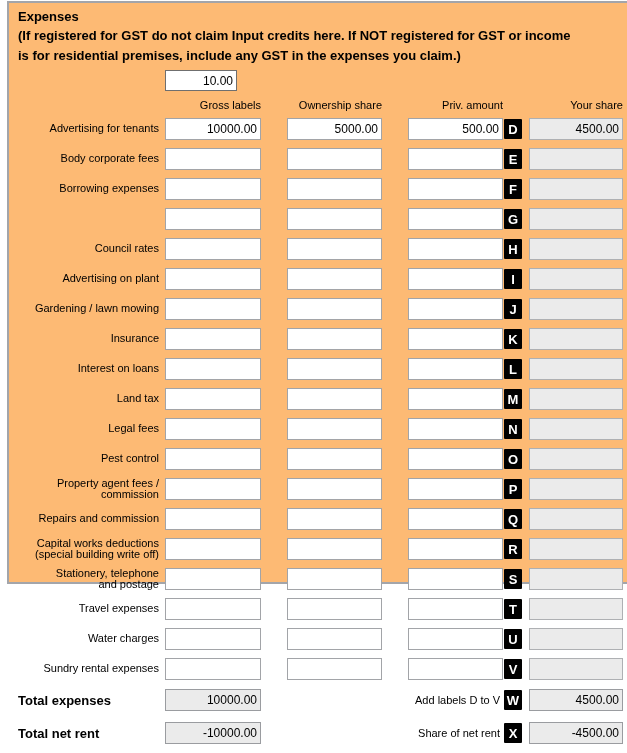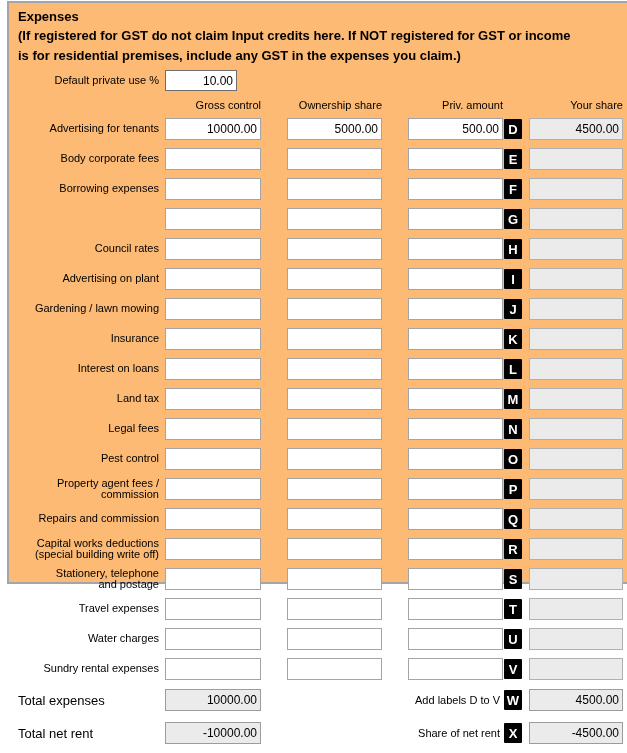--- a/index.html
+++ b/index.html
@@ -38,44 +38,43 @@
   .badge{
     position:absolute;left:495px;top:1px;width:18px;height:20px;
     background:#000;color:#fff;font-size:13px;font-weight:bold;
     display:flex;align-items:center;justify-content:center;border-radius:1px;
   }
   .hdr{
     position:absolute;top:0;height:13px;font-size:11px;text-align:right;
   }
   .dfld{left:156px;width:72px;height:21px;border-color:#6f6f6f;}
   .totlabel{
-    position:absolute;left:9px;top:0;height:22px;font-size:13px;font-weight:normal;
+    position:absolute;left:9px;top:0;height:22px;font-size:13px;font-weight:bold;
     display:flex;align-items:center;
   }
   .sidelabel{
     position:absolute;left:330px;top:0;width:161px;height:22px;font-size:11px;
     display:flex;align-items:center;justify-content:flex-end;text-align:right;
   }
 </style>
 </head>
 <body>
 
 <div class="panel">
 
   <div class="title">Expenses</div>
   <div class="note">(If registered for GST do not claim Input credits here. If NOT registered for GST or income
 is for residential premises, include any GST in the expenses you claim.)</div>
 
   <div class="row" style="top:67px">
-    <div class="rowlabel" style="height:21px">Default private use %</div>
     <input class="fld dfld" value="10.00" style="">
   </div>
 
   <div class="row" style="top:96px;height:13px">
-    <div class="hdr c1">Gross control</div>
+    <div class="hdr c1">Gross labels</div>
     <div class="hdr c2">Ownership share</div>
     <div class="hdr c3">Priv. amount</div>
     <div class="hdr c4">Your share</div>
   </div>
 
   <div class="row" style="top:115px">
     <div class="rowlabel">Advertising for tenants</div>
     <input class="fld c1" value="10000.00" style="">
     <input class="fld c2" value="5000.00" style="">
     <input class="fld c3" value="500.00" style="">

